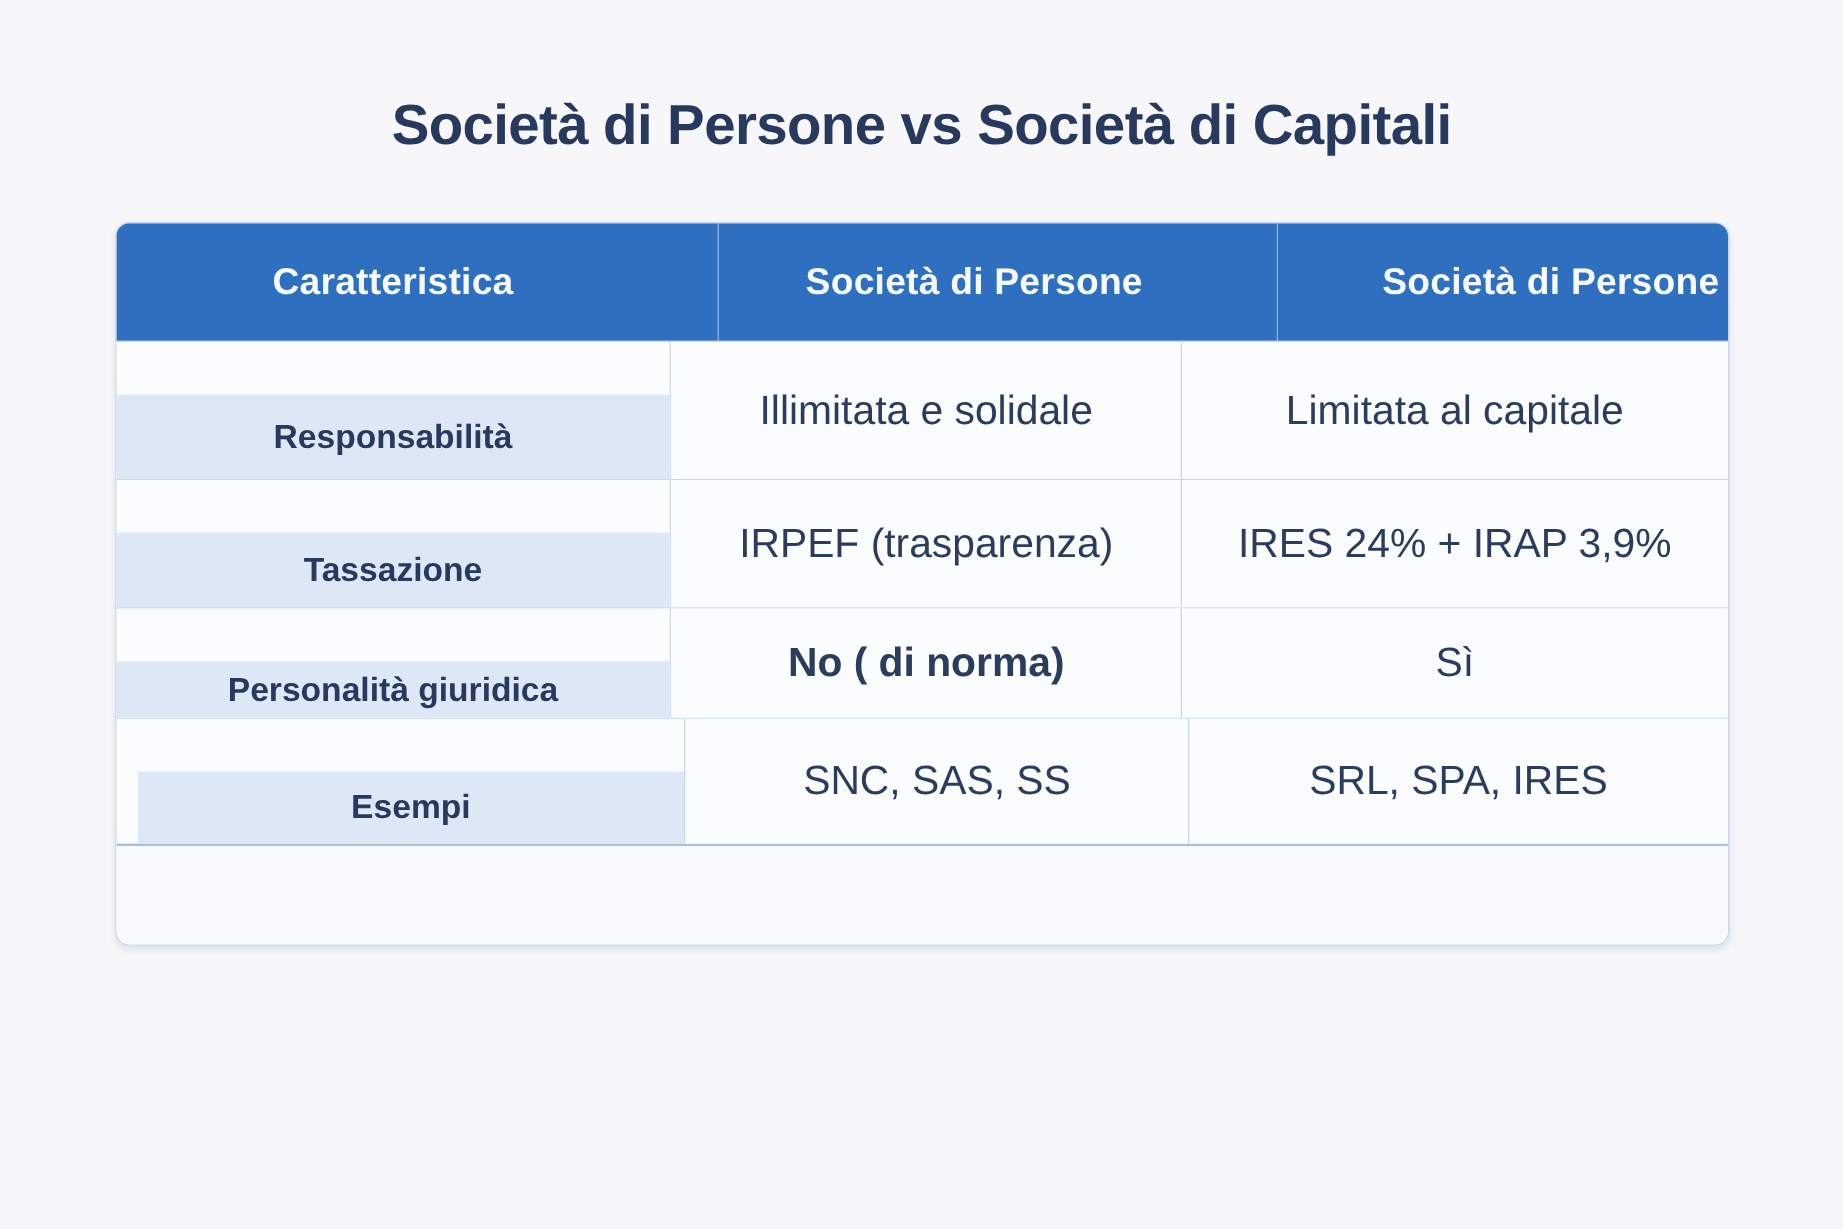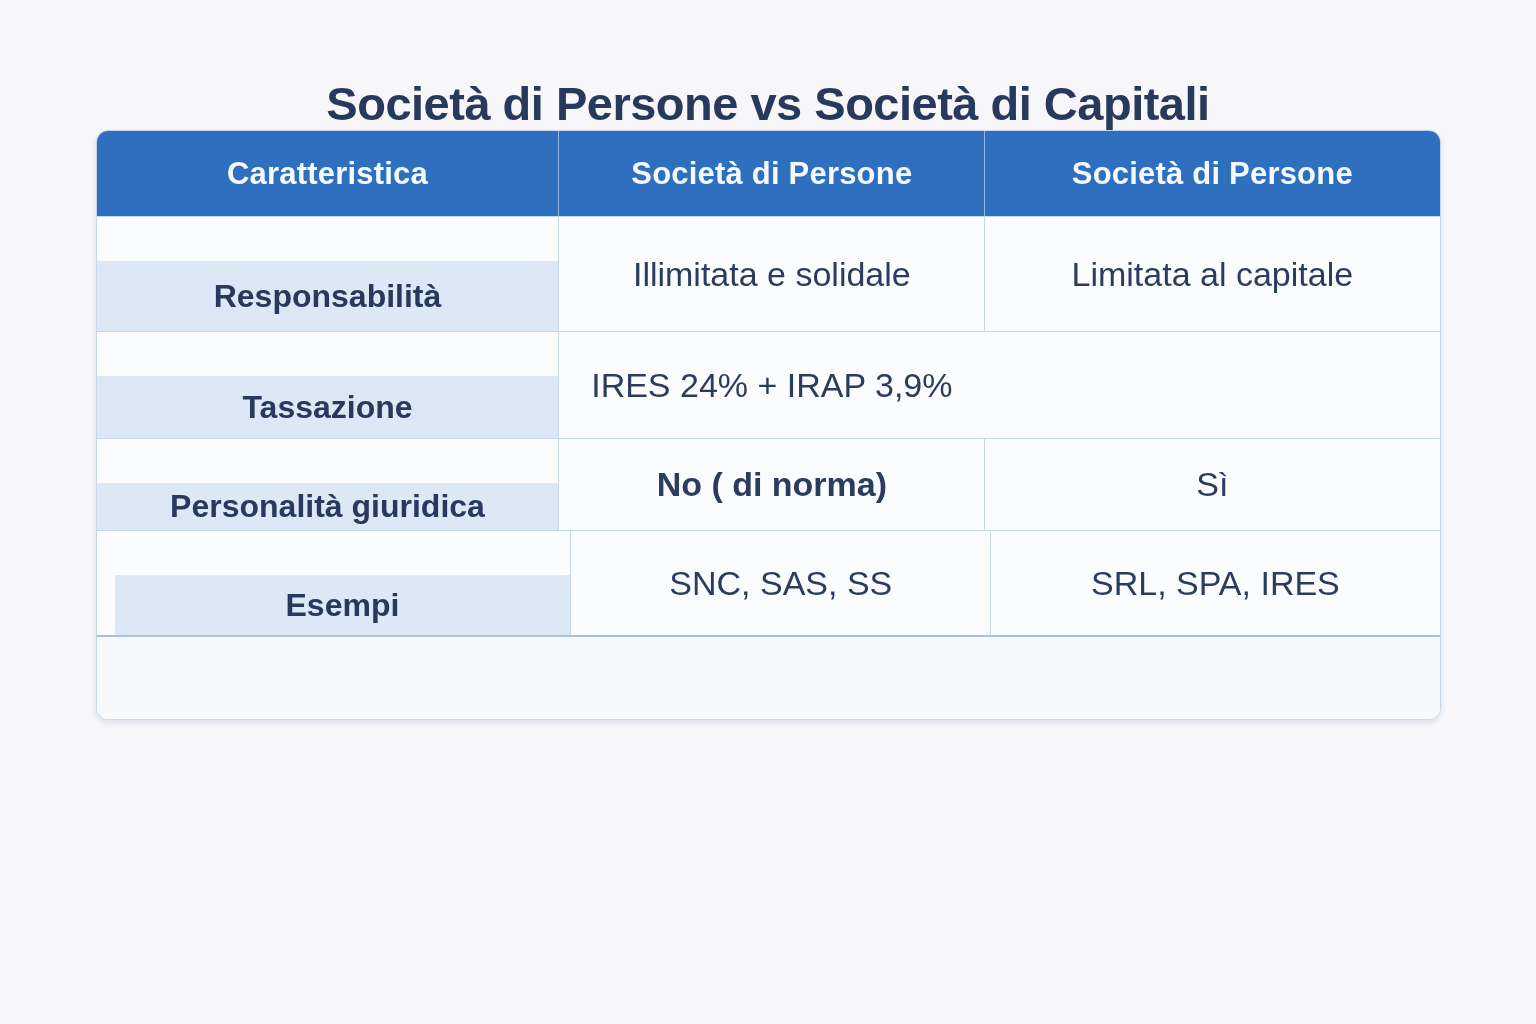--- a/index.html
+++ b/index.html
@@ -13,35 +13,36 @@
     width: 1536px; height: 1024px;
     padding-top: 78px;
   }
   h1.title {
     text-align: center;
     font-size: 47px;
     line-height: 52px;
     font-weight: 800;
     letter-spacing: -0.5px;
     color: var(--title-text, #27395c);
+    margin-bottom: 55px;
   }
   .table {
     width: 1345px;
     margin: 0 auto;
     border: 1px solid var(--border, #c6d7ec);
     border-radius: 12px;
     overflow: hidden;
     background: var(--cell-bg, #fbfcfe);
     box-shadow: 0 3px 5px rgba(110, 140, 185, 0.18);
   }
   .row {
     display: grid;
     grid-template-columns: 34.4% 31.7% 33.9%;
   }
-  .row.header { height: 85px; background: var(--header-bg, #2e6fc0); }
+  .row.header { height: 98px; background: var(--header-bg, #2e6fc0); gap: 40px; }
   .row.r0 { height: 115px; }
   .row.r1 { height: 111px; }
   .row.r2 { height: 107px; }
   .row.r3 { height: 92px;  }
   .row.r4 { height: 105px; padding-left: 18px; }
   .row.body { border-top: 1px solid var(--border, #c6d7ec); }
   .cell {
     display: flex;
     align-items: center;
     justify-content: center;
@@ -52,21 +53,21 @@
   .row.body .cell + .cell { border-left: 1px solid var(--border, #c6d7ec); }
   .hcell {
     color: var(--header-text, #f6f9fd);
     font-size: 31px;
     font-weight: 700;
     letter-spacing: 0.2px;
   }
   .label {
     background: var(--label-col-bg, #dde8f6);
     color: var(--title-text, #24375a);
-    font-size: 32px;
+    font-size: 28px;
     font-weight: 700;
     margin-top: 44px;
   }
   .value {
     background: var(--cell-bg, #fbfcfe);
     color: var(--cell-text, #2b3d5e);
     font-size: 34px;
     font-weight: 400;
   }
   .value.semibold { font-weight: 700; text-align: right; }
@@ -92,20 +93,21 @@
 
     <div class="row body r0">
       <div class="cell label">Responsabilità</div>
       <div class="cell value">Illimitata e solidale</div>
       <div class="cell value">Limitata al capitale</div>
     </div>
 
 
     <div class="row body r2">
       <div class="cell label">Tassazione</div>
+      <div class="cell value">IRPEF (trasparenza)</div>
       <div class="cell value">IRES 24% + IRAP 3,9%</div>
     </div>
 
     <div class="row body r3">
       <div class="cell label">Personalità giuridica</div>
       <div class="cell value semibold">No ( di norma)</div>
       <div class="cell value">Sì</div>
     </div>
 
     <div class="row body r4">

